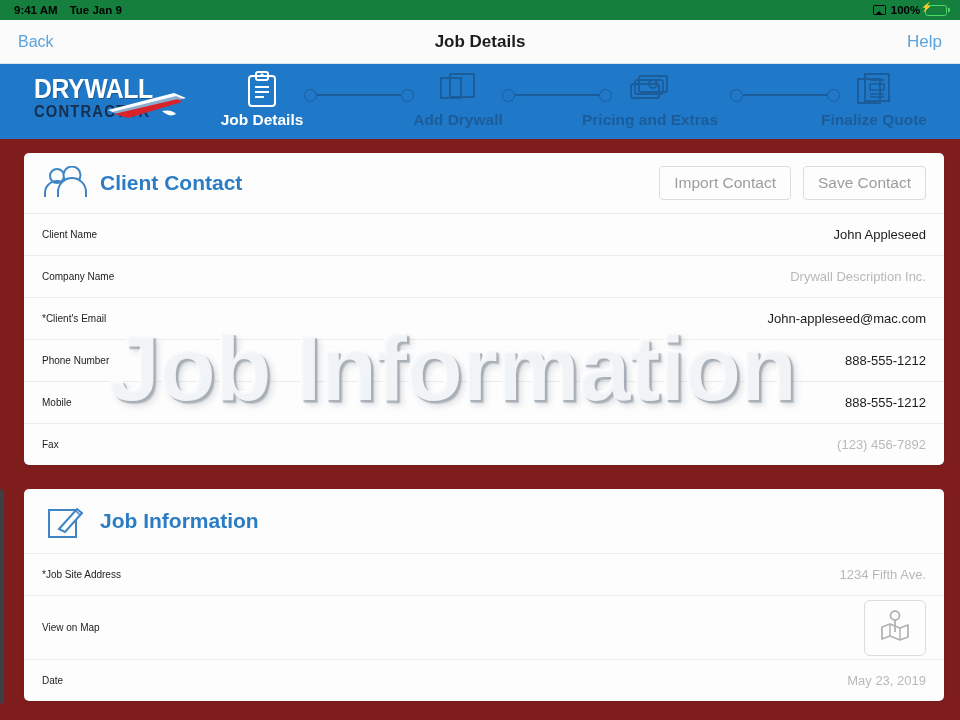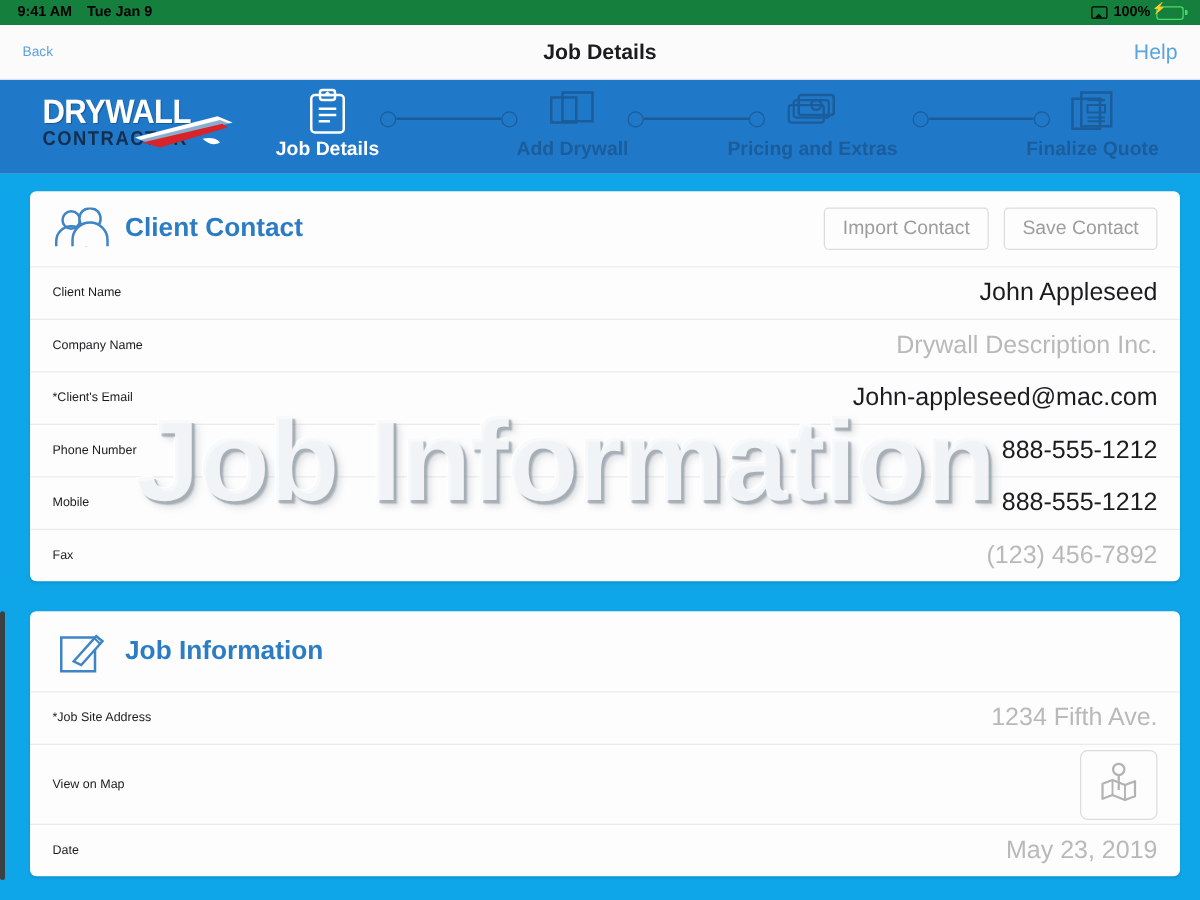--- a/index.html
+++ b/index.html
@@ -31,21 +31,21 @@
   .battery .cap { width: 1.8px; height: 4px; background: #4cd964; border-radius: 0 1px 1px 0; margin-left: 1px; }
   .battery .bolt { position:absolute; left:50%; top:50%; transform:translate(-50%,-50%); font-size:9px; color:#0a0; line-height:1; }
 
   
   .navbar {
     height: 44px; background: #fbfbfb;
     display: flex; align-items: center; padding: 0 18px;
     border-bottom: 1px solid #d9e3ea;
     position: relative;
   }
-  .nav-back { color: #5ba4dd; font-size: 11px; }
+  .nav-back { color: #5ba4dd; font-size: 16px; }
   .nav-title {
     position: absolute; left: 0; right: 0; text-align: center;
     font-size: 17px; font-weight: bold; color: #1c1c1e; pointer-events: none;
   }
   .nav-help { margin-left: auto; color: #5ba4dd; font-size: 17px; }
 
   
   .bluebar {
     height: 75px; background: #2079c8; position: relative;
     display: flex; align-items: center;
@@ -70,21 +70,21 @@
           align-items: center; justify-content: flex-start; }
   .step .s-icon { height: 42px; display:flex; align-items:center; justify-content:center; margin-top: 4px; }
   .step .s-label { font-size: 15.5px; font-weight: bold; margin-top: 1px; white-space: nowrap; }
   .step.active .s-label { color: #ffffff; }
   .step.inactive .s-label { color: #1b5c9b; }
   .connector { position: absolute; top: 24px; height: 14px; display: flex; align-items: center; }
   .connector .dot { width: 13px; height: 13px; border-radius: 50%; border: 1.8px solid #1b5c9b; }
   .connector .line { flex: 1; height: 1.8px; background: #1b5c9b; }
 
   
-  .content { position: absolute; left: 0; top: 139px; right: 0; bottom: 0; background: #0ea5e9; overflow: hidden; }
+  .content { position: absolute; left: 0; top: 139px; right: 0; bottom: 0; background: #7f1d1d; overflow: hidden; }
   .scroll-indicator { position: absolute; left: 0; top: 350px; width: 4px; height: 215px; background: #3d4043; border-radius: 2px; z-index: 6; }
 
   .card {
     background: #fdfdfd; margin: 14px 16px 0 24px; border-radius: 5px;
     box-shadow: 0 1px 2px rgba(0,0,0,0.12);
     overflow: hidden;
   }
   .card-header { display: flex; align-items: center; padding: 12px 18px 12px 18px; min-height: 60px; }
   .card-header .ch-icon { width: 46px; display: flex; align-items: center; justify-content: center; }
   .card-header .ch-title { font-size: 21px; font-weight: bold; color: #2b7cc4; margin-left: 12px; }
@@ -95,21 +95,21 @@
     font-family: "Liberation Sans", sans-serif;
   }
 
   .row {
     display: flex; align-items: center; justify-content: space-between;
     padding: 0 18px; height: 42px;
     border-top: 1px solid #ebebeb;
   }
   .row.tall { height: 64px; }
   .row .r-label { font-size: 10px; color: #1c1c1e; }
-  .row .r-value { font-size: 20px; color: #1c1c1e; text-align: right; }
+  .row .r-value { font-size: 13px; color: #1c1c1e; text-align: right; }
   .row .r-value.placeholder { color: #b9b9b9; }
 
   .icon-btn {
     width: 62px; height: 56px; border: 1px solid #dcdcdc; border-radius: 6px;
     background: #fdfdfd; display: flex; align-items: center; justify-content: center;
   }
 
   
   .watermark {
     position: absolute; left: 108px; top: 315px; z-index: 5; pointer-events: none;

